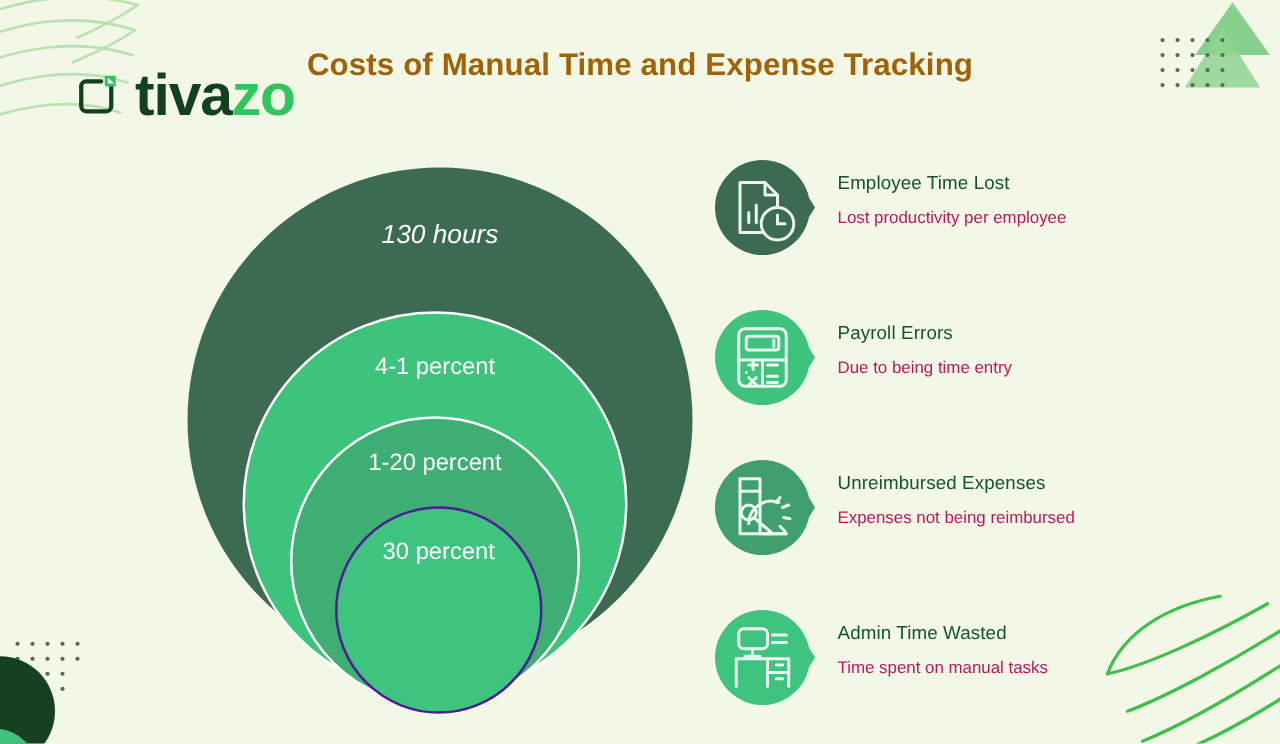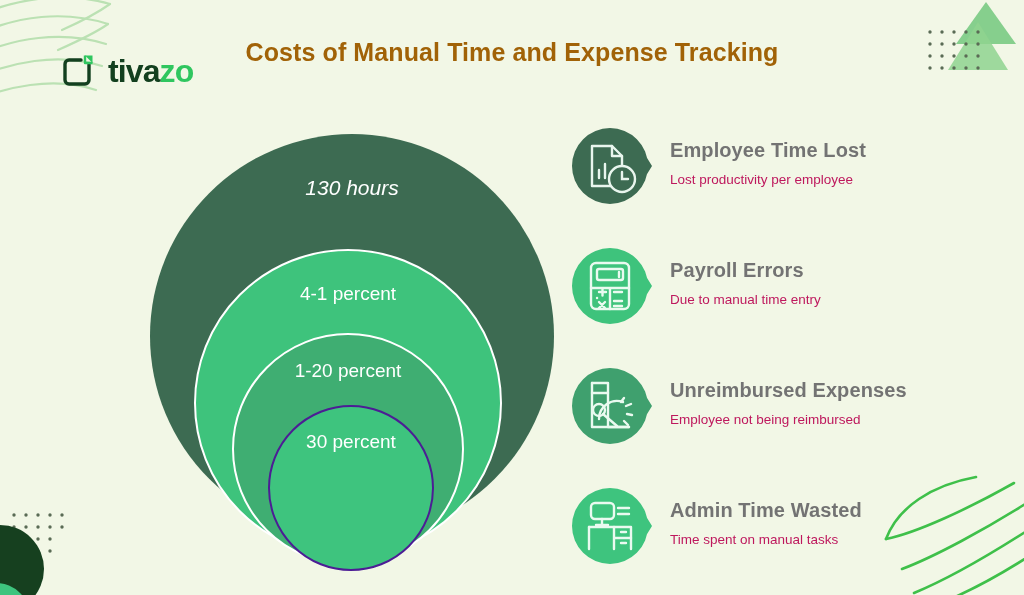--- a/index.html
+++ b/index.html
@@ -28,21 +28,21 @@
   #deco-bl-dots { bottom:36px; left:10px; width:62px; height:48px; }
   #deco-bl-arc  { bottom:-34px; left:-34px; width:108px; height:108px; }
 
   
   #logo {
     position:absolute; left:59px; top:52px;
     display:flex; align-items:center; gap:11px;
   }
   #logo-mark { width:38px; height:38px; flex:0 0 auto; }
   #logo-text {
-    font-size:32px; font-weight:700; letter-spacing:-0.9px;
+    font-size:47px; font-weight:700; letter-spacing:-0.9px;
     line-height:1;
   }
   #logo-text .t-dark { color:#13401f; }
   #logo-text .t-green { color:#2fc65f; }
 
   
   #title {
     position:absolute; left:0; right:0; top:38px;
     text-align:center;
     font-size:25px; font-weight:700; color:#a16207;
@@ -83,21 +83,21 @@
   .legend-item {
     position:relative;
     height:120px;
   }
   .legend-badge {
     position:absolute; left:0; top:8px;
     width:88px; height:80px;
   }
   .legend-copy { position:absolute; left:104px; top:20px; width:330px; }
   .legend-title {
-    font-size:20px; font-weight:700; color:#737373;
+    font-size:15px; font-weight:400; color:#14532d;
     letter-spacing:.1px; line-height:1.2;
   }
   .legend-sub {
     margin-top:10px;
     font-size:13.5px; font-weight:400; color:#be185d;
     line-height:1.25;
   }
 </style>
 </head>
 <body>
@@ -239,40 +239,40 @@
           <path d="M25 42 h38 M44 42 v21 M31 52 h0.1"></path>
           <path d="M33 46 h7 M36.5 42.5 v7"></path>
           <path d="M48 46 h8"></path>
           <path d="M33 56 l6 6 M39 56 l-6 6"></path>
           <path d="M48 55 h8 M48 60 h8"></path>
           <path d="M53 26 v5"></path>
         </g>
       </svg>
       <div class="legend-copy">
         <div class="legend-title">Payroll Errors</div>
-        <div class="legend-sub">Due to manual time entry</div>
+        <div class="legend-sub">Due to being time entry</div>
       </div>
     </div>
 
     <div class="legend-item">
       <svg class="legend-badge" viewBox="0 0 88 80">
         <path d="M44 2 a38 38 0 1 1 0 76 a38 38 0 0 1 0 -76 M70 14 L86 40 L70 66 Z" fill="#3fa06e"></path>
         <g fill="none" stroke="#eafaf0" stroke-width="2.4" stroke-linejoin="round" stroke-linecap="round">
           <path d="M26 17 h16 v44 h21"></path>
           <path d="M26 17 v44 h37"></path>
           <path d="M26 27 h16"></path>
           <path d="M33 53 a18 18 0 0 1 24 -17"></path>
           <circle cx="33" cy="44" r="6"></circle>
           <path d="M37 48 l14 12"></path>
           <path d="M55 36 l3 -4 M60 40 l5 -2 M61 48 l5 1 M58 55 l4 4"></path>
         </g>
       </svg>
       <div class="legend-copy">
         <div class="legend-title">Unreimbursed Expenses</div>
-        <div class="legend-sub">Employee not being reimbursed</div>
+        <div class="legend-sub">Expenses not being reimbursed</div>
       </div>
     </div>
 
     <div class="legend-item">
       <svg class="legend-badge" viewBox="0 0 88 80">
         <path d="M44 2 a38 38 0 1 1 0 76 a38 38 0 0 1 0 -76 M70 14 L86 40 L70 66 Z" fill="#3ec47e"></path>
         <g fill="none" stroke="#eafaf0" stroke-width="2.4" stroke-linejoin="round" stroke-linecap="round">
           <rect x="25" y="17" width="23" height="16" rx="4"></rect>
           <path d="M36 33 v6 M30 39 h12"></path>
           <path d="M23 41 h42 v22"></path>

